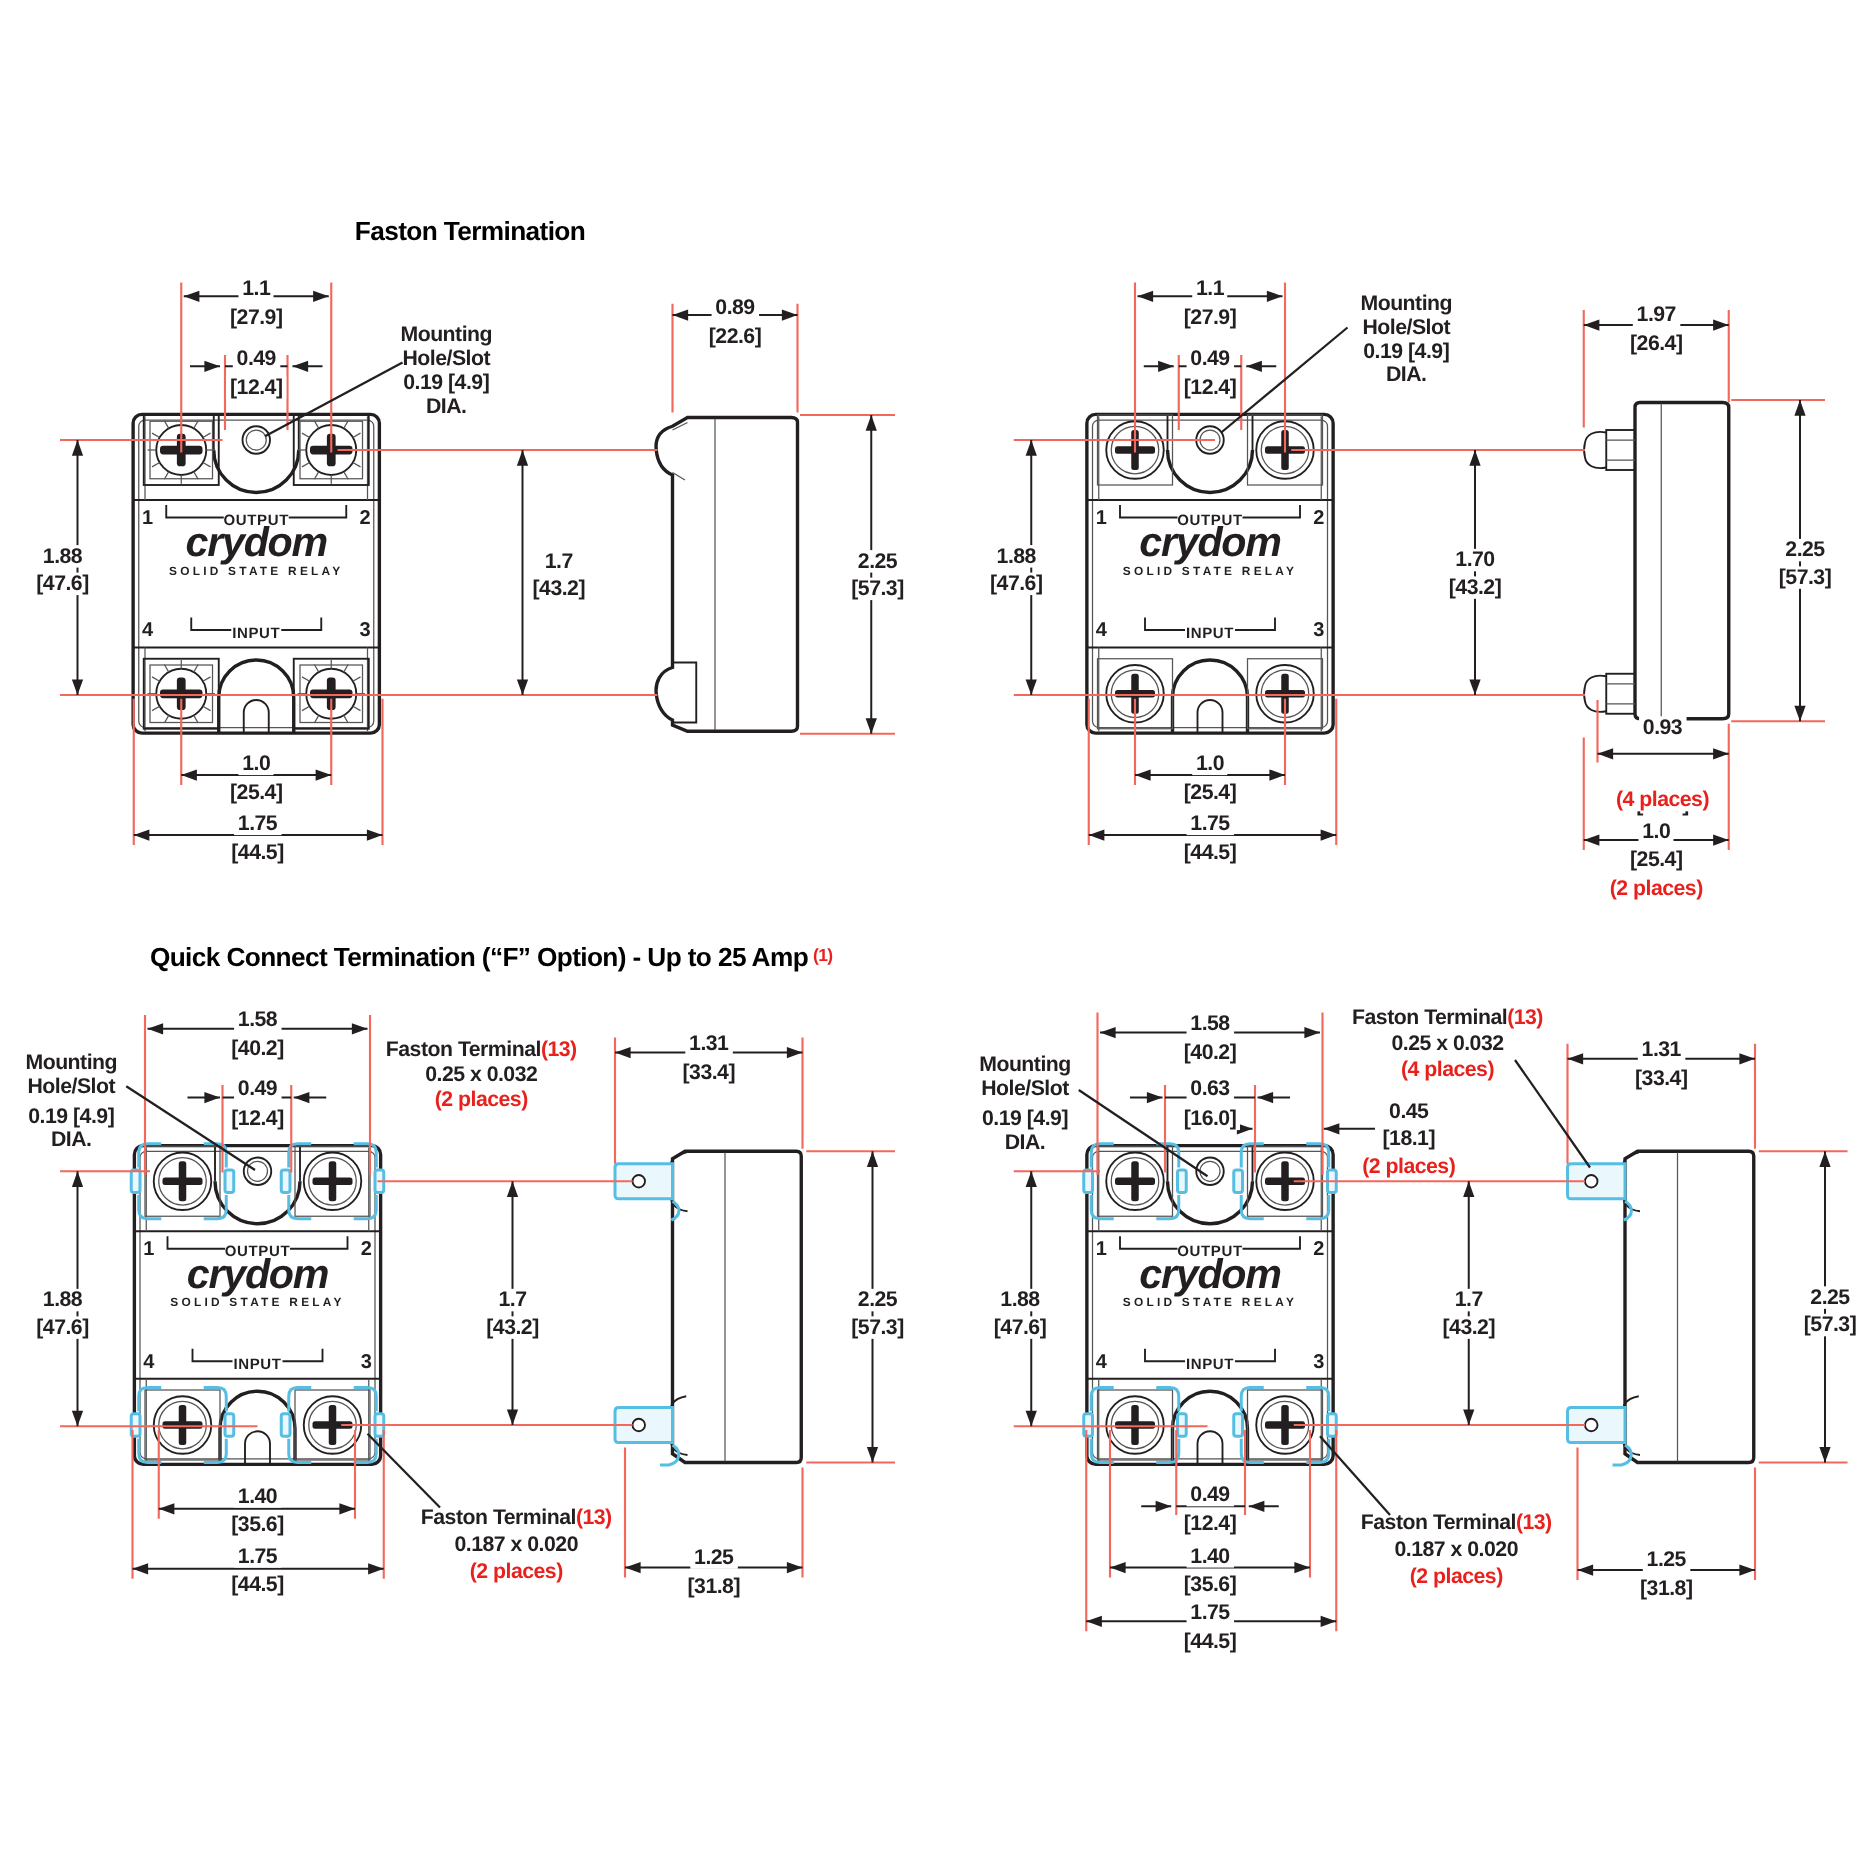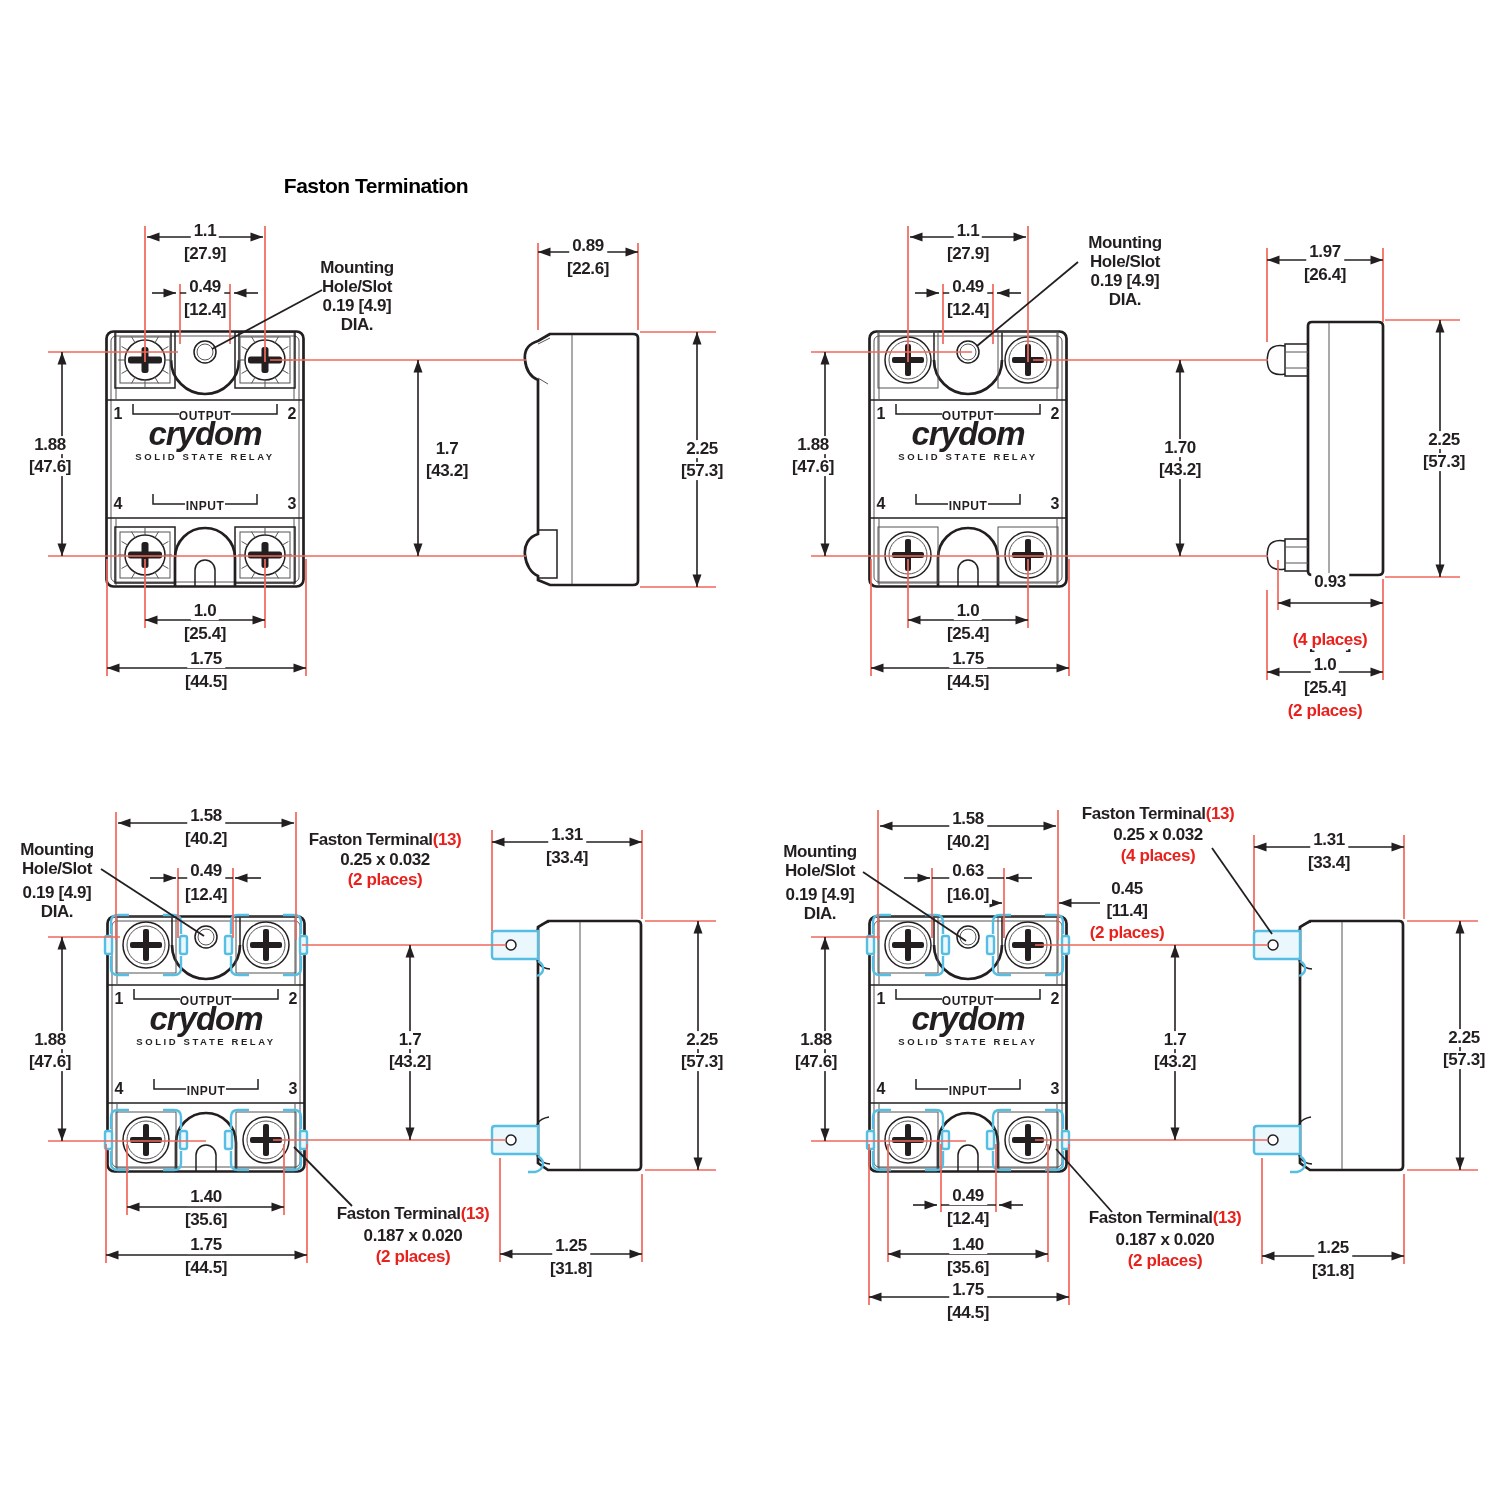--- a/index.html
+++ b/index.html
@@ -258,20 +258,21 @@
     <line class="dim" x1="1254" y1="847" x2="1404" y2="847" marker-start="url(#ah)" marker-end="url(#ah)"></line>
     <line class="dim" x1="1460" y1="921" x2="1460" y2="1170" marker-start="url(#ah)" marker-end="url(#ah)"></line>
     <line class="dim" x1="1262" y1="1256" x2="1404" y2="1256" marker-start="url(#ah)" marker-end="url(#ah)"></line>
     <line class="ld" x1="863" y1="872" x2="966" y2="941"></line>
     <line class="ld" x1="1212" y1="848" x2="1272" y2="934"></line>
     <line class="ld" x1="1056" y1="1149" x2="1112" y2="1212"></line>
   </g>
 </svg>
 
 <div class="t" style="left:376px;top:186px"><span>Faston Termination</span></div>
+<div class="t" style="left:393px;top:767px"><span>Quick Connect Termination (“F” Option)  -  Up to 25 Amp</span><span class="sup r">(1)</span></div>
 
 <div class="d" style="left:205px;top:231px">1.1</div>
 <div class="d" style="left:205px;top:254px">[27.9]</div>
 <div class="d" style="left:205px;top:287px">0.49</div>
 <div class="d" style="left:205px;top:310px">[12.4]</div>
 <div class="d nb" style="left:357px;top:268px">Mounting</div>
 <div class="d nb" style="left:357px;top:287px">Hole/Slot</div>
 <div class="d nb" style="left:357px;top:306px">0.19 [4.9]</div>
 <div class="d nb" style="left:357px;top:325px">DIA.</div>
 <div class="d" style="left:50px;top:445px">1.88</div>
@@ -341,21 +342,21 @@
 <div class="d" style="left:702px;top:1040px">2.25</div>
 <div class="d" style="left:702px;top:1062px">[57.3]</div>
 <div class="d" style="left:571px;top:1246px">1.25</div>
 <div class="d" style="left:571px;top:1269px">[31.8]</div>
 
 <div class="d" style="left:968px;top:819px">1.58</div>
 <div class="d" style="left:968px;top:842px">[40.2]</div>
 <div class="d" style="left:968px;top:871px">0.63</div>
 <div class="d" style="left:968px;top:895px">[16.0]</div>
 <div class="d nb" style="left:1127px;top:889px">0.45</div>
-<div class="d nb" style="left:1127px;top:911px">[11.4]</div>
+<div class="d nb" style="left:1127px;top:911px">[18.1]</div>
 <div class="d nb r" style="left:1127px;top:933px">(2 places)</div>
 <div class="d nb" style="left:820px;top:852px">Mounting</div>
 <div class="d nb" style="left:820px;top:871px">Hole/Slot</div>
 <div class="d nb" style="left:820px;top:895px">0.19 [4.9]</div>
 <div class="d nb" style="left:820px;top:914px">DIA.</div>
 <div class="d nb" style="left:1158px;top:814px"><span>Faston Terminal</span><span class="r">(13)</span></div>
 <div class="d nb" style="left:1158px;top:835px">0.25 x 0.032</div>
 <div class="d nb r" style="left:1158px;top:856px">(4 places)</div>
 <div class="d" style="left:816px;top:1040px">1.88</div>
 <div class="d" style="left:816px;top:1062px">[47.6]</div>

